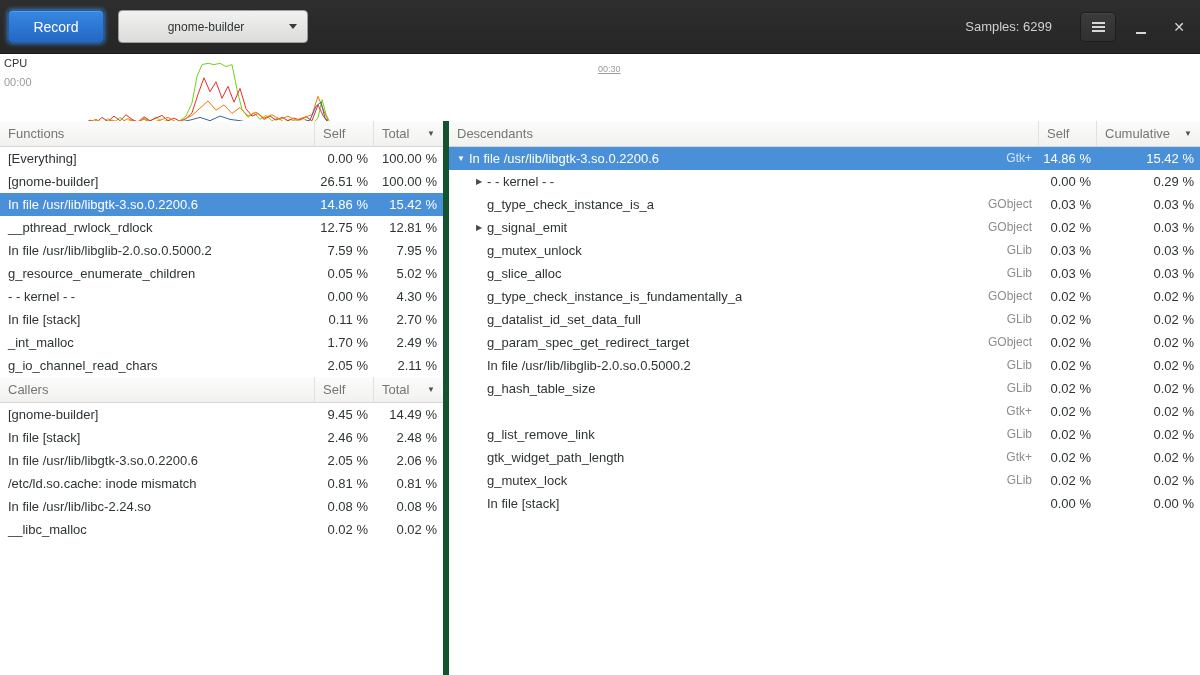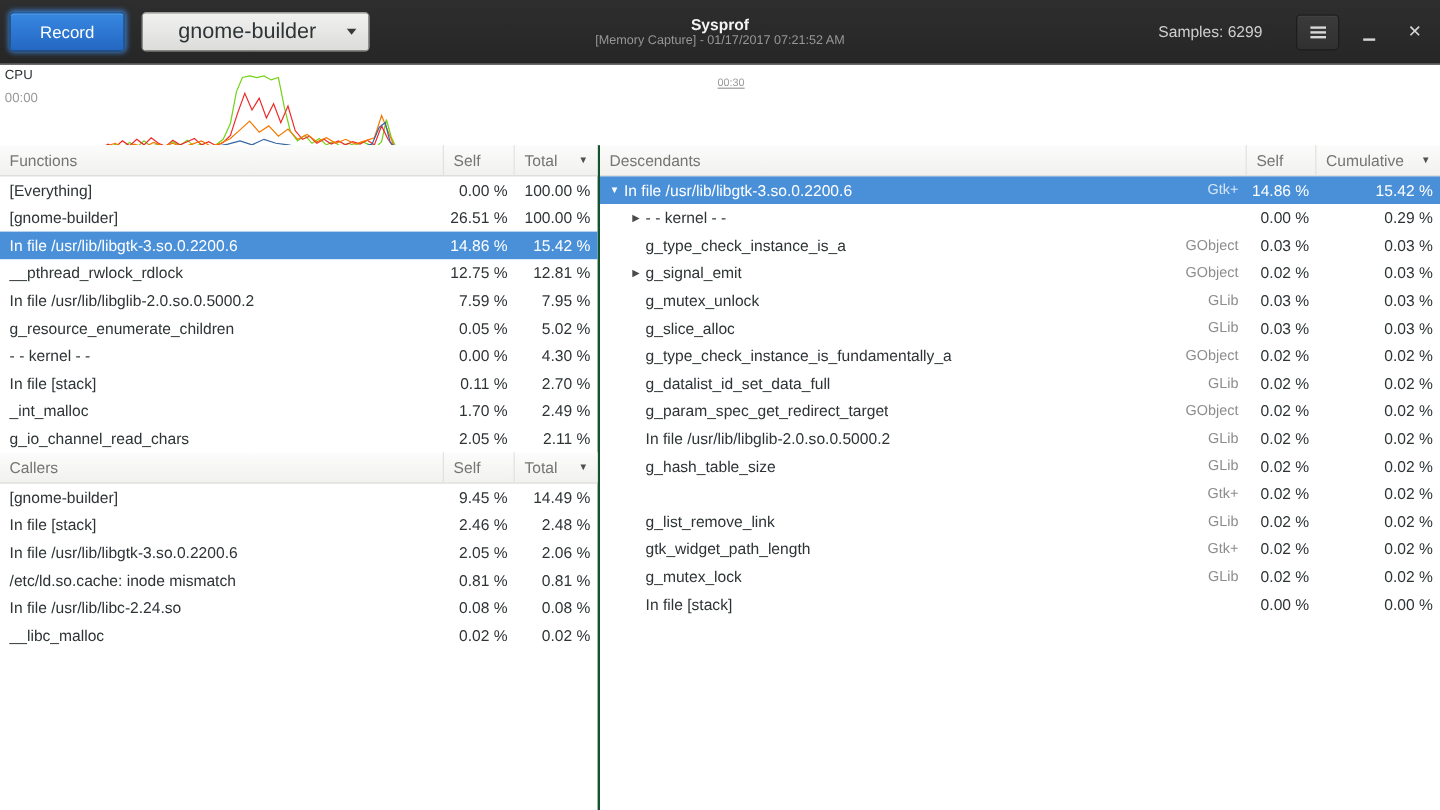--- a/index.html
+++ b/index.html
@@ -7,21 +7,21 @@
   body { font-family:"Liberation Sans","DejaVu Sans",sans-serif; background:#ffffff; position:relative; }
 
   
   .headerbar { height:54px; background:linear-gradient(#2e2e2e,#262626); border-bottom:1px solid #191919;
     display:flex; align-items:center; padding:0 8px; position:relative; }
   .record-btn { height:33px; width:96px; border-radius:4px; border:1px solid #1c5fa8;
     background:linear-gradient(#3788e2,#2467c2); color:#ffffff; font-size:14px;
     font-family:inherit; cursor:pointer;
     box-shadow:0 0 4px 1px rgba(66,142,234,0.75), inset 0 1px rgba(255,255,255,0.18); }
   .process-btn { height:33px; width:190px; margin-left:14px; border-radius:4px; border:1px solid #9d9d99;
-    background:linear-gradient(#f1f1f0,#dcdcda); color:#2e3436; font-size:18px; font-family:inherit;
+    background:linear-gradient(#f1f1f0,#dcdcda); color:#2e3436; font-size:12px; font-family:inherit;
     display:flex; align-items:center; padding:0 10px; cursor:pointer; }
   .process-btn .plabel { flex:1; text-align:center; }
   .caret { width:0; height:0; border-left:4px solid transparent; border-right:4px solid transparent;
     border-top:5px solid #3a3a3a; margin-left:6px; }
   .title-block { position:absolute; left:50%; top:50%; transform:translate(-50%,-50%); text-align:center; }
   .title { font-size:13px; font-weight:bold; color:#f4f4f4; line-height:15px; }
   .subtitle { font-size:10.5px; color:#969696; line-height:13px; }
   .right-cluster { margin-left:auto; display:flex; align-items:center; }
   .samples { font-size:13px; color:#cfcfcf; margin-right:28px; }
   .menu-btn { width:36px; height:30px; border-radius:4px; border:1px solid #1d1d1d;
@@ -35,21 +35,21 @@
 
   
   .cpu-area { height:75px; position:relative; background:#ffffff;padding-left:48px; }
   .cpu-label { position:absolute; left:4px; top:3px; font-size:11px; color:#2e3436; }
   .time-start { position:absolute; left:4px; top:22px; font-size:11px; color:#9a9a9a; }
   .time-mid { position:absolute; left:598px; top:10px; font-size:9px; color:#9a9a9a;text-decoration:underline; }
   #cpu-svg { position:absolute; left:0; top:0; width:1200px; height:75px; }
 
   
   .main { position:absolute; top:121px; left:0; right:0; bottom:0; display:flex; background:#ffffff; }
-  .left-panel { width:500px; border-right:2px solid #14532d; display:flex; flex-direction:column; }
+  .left-panel { width:449px; border-right:6px solid #14532d; display:flex; flex-direction:column; }
   .right-panel { flex:1; display:flex; flex-direction:column; }
 
   .thead { display:grid; height:26px; background:linear-gradient(#fcfcfc,#f1f1ef);
     border-bottom:1px solid #d8d7d5; flex:none; }
   .thead.lcols, .lrows .trow { grid-template-columns:1fr 59px 69px; }
   .thead.rcols, #descendants-rows .drow { grid-template-columns:1fr 58px 103px; }
   .hcell { display:flex; align-items:center; padding:0 8px; font-size:13px; color:#757571;
     border-right:1px solid #e2e1df; overflow:hidden; white-space:nowrap; cursor:pointer; }
   .hcell:last-child { border-right:none; }
   .sort-arrow { margin-left:auto; font-size:8px; color:#55504b; }
@@ -69,24 +69,20 @@
 </style>
 </head>
 <body>
 
 <div class="headerbar">
   <button class="record-btn">Record</button>
   <button class="process-btn">
     <span class="plabel">gnome-builder</span>
     <span class="caret"></span>
   </button>
-  <div class="title-block">
-    <div class="title">Sysprof</div>
-    <div class="subtitle">[Memory Capture] - 01/17/2017 07:21:52 AM</div>
-  </div>
   <div class="right-cluster">
     <span class="samples">Samples: 6299</span>
     <button class="menu-btn">
       <span class="menu-icon">
           <i></i>
           <i></i>
           <i></i>
         </span>
     </button>
     <button class="win-btn">

